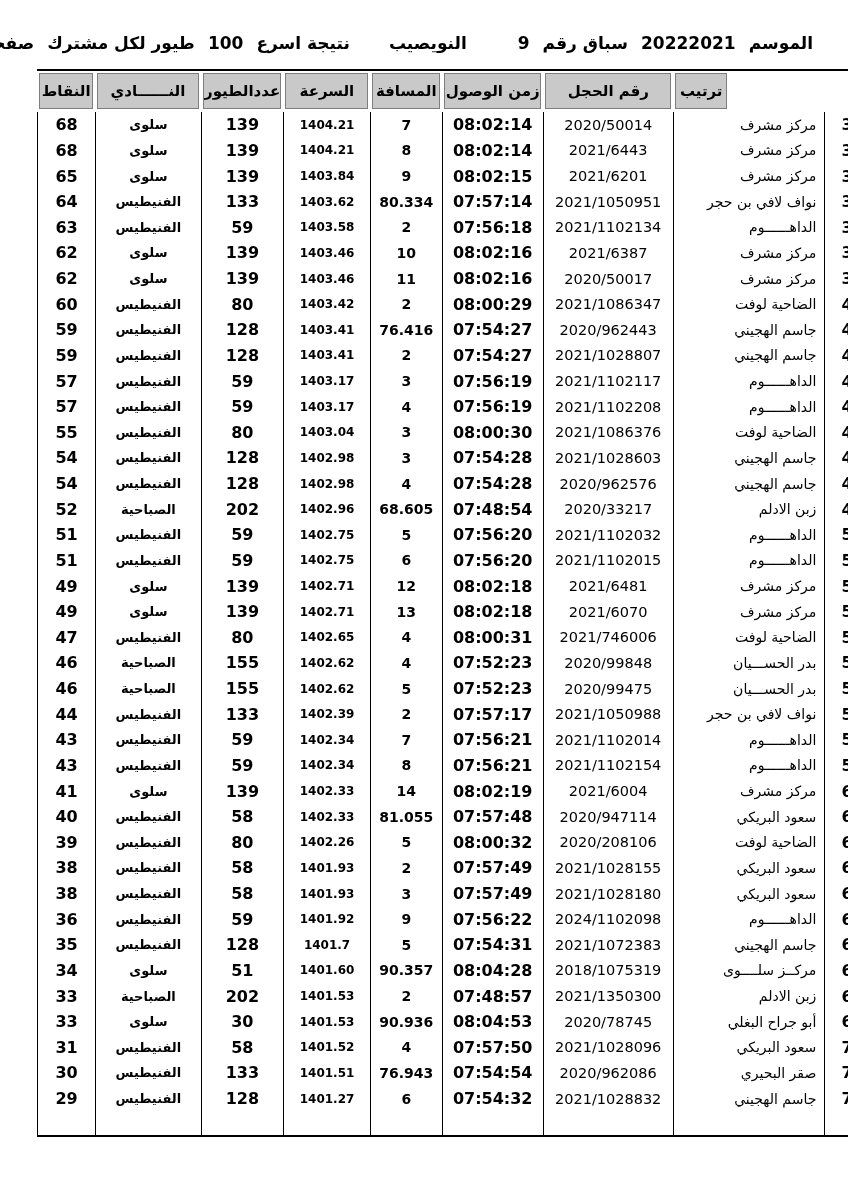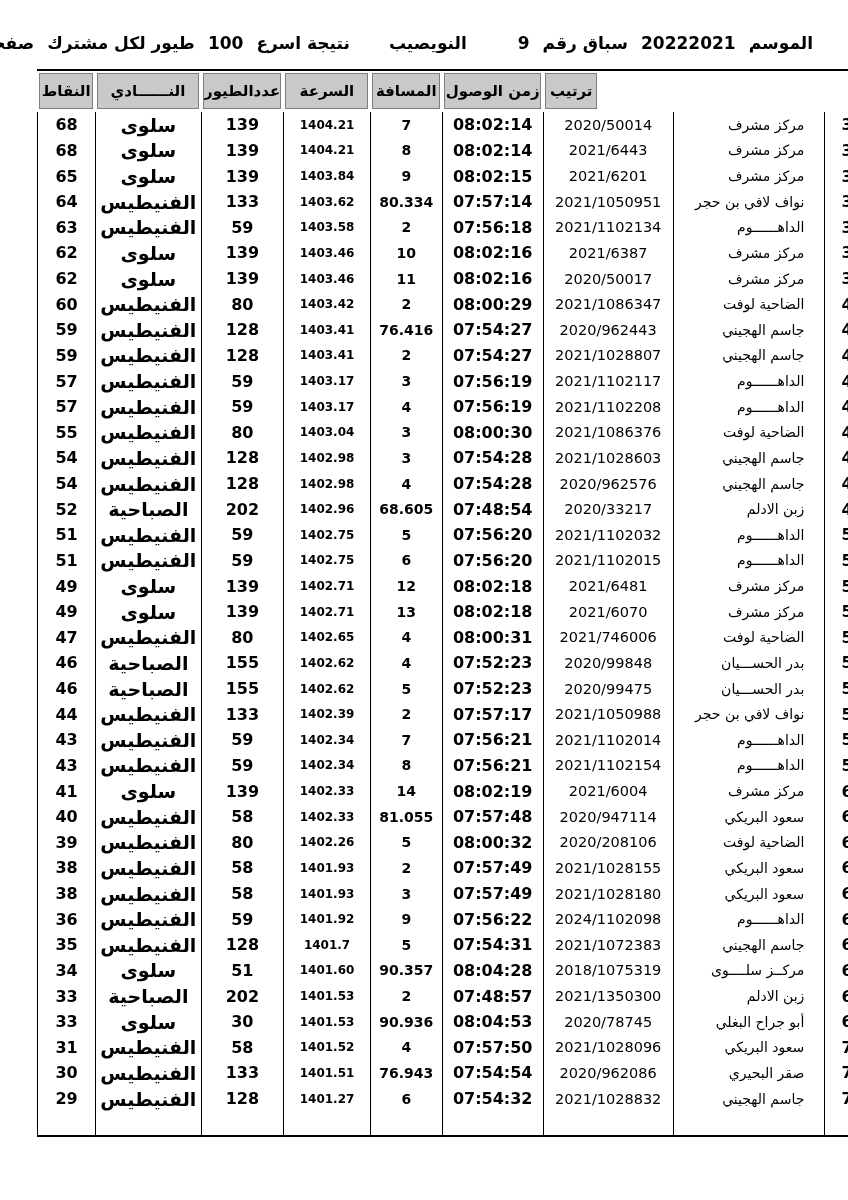--- a/index.html
+++ b/index.html
@@ -44,23 +44,23 @@
   .c-ring{--w:15.4%;}
   .c-name{--w:18%;}
   .c-rank{--w:6.6%;}
   
   .cell-num{font-weight:bold;font-size:16px;}
   .c-speed.cell-num{font-size:12px;}
   .cell-dist{font-weight:bold;font-size:14px;}
   .cell-ring{font-weight:normal;font-size:14.5px;direction:ltr;}
   .cell-name{
     font-weight:normal;font-size:14px;direction:rtl;
-    justify-content:flex-start;padding-right:20px;padding-left:3px;
+    justify-content:flex-start;padding-right:8px;padding-left:3px;
   }
-  .cell-club{font-weight:bold;font-size:19px;direction:rtl;}
+  .cell-club{font-weight:bold;font-size:13px;direction:rtl;}
 </style>
 </head>
 <body>
 
 <div class="page">
 
   <div class="title-row">
     <span>الموسم</span>
     <span>20222021</span>
     <span>سباق رقم</span>
@@ -76,20 +76,21 @@
   <div class="table-wrap">
     <div class="table-topline"></div>
 
     <div class="header-row">
       <div class="header-cell c-points">النقاط</div>
       <div class="header-cell c-club">النــــــادي</div>
       <div class="header-cell c-count">عددالطيور</div>
       <div class="header-cell c-speed">السرعة</div>
       <div class="header-cell c-distance">المسافة</div>
       <div class="header-cell c-time">زمن الوصول</div>
+      <div class="header-cell c-ring">رقم الحجل</div>
       <div class="header-cell c-rank">ترتيب</div>
     </div>
 
     <div class="t-body">
         <div class="t-row">
     <div class="t-cell c-points cell-num">68</div>
     <div class="t-cell c-club cell-club">سلوى</div>
     <div class="t-cell c-count cell-num">139</div>
     <div class="t-cell c-speed cell-num">1404.21</div>
     <div class="t-cell c-distance cell-dist">7</div>

